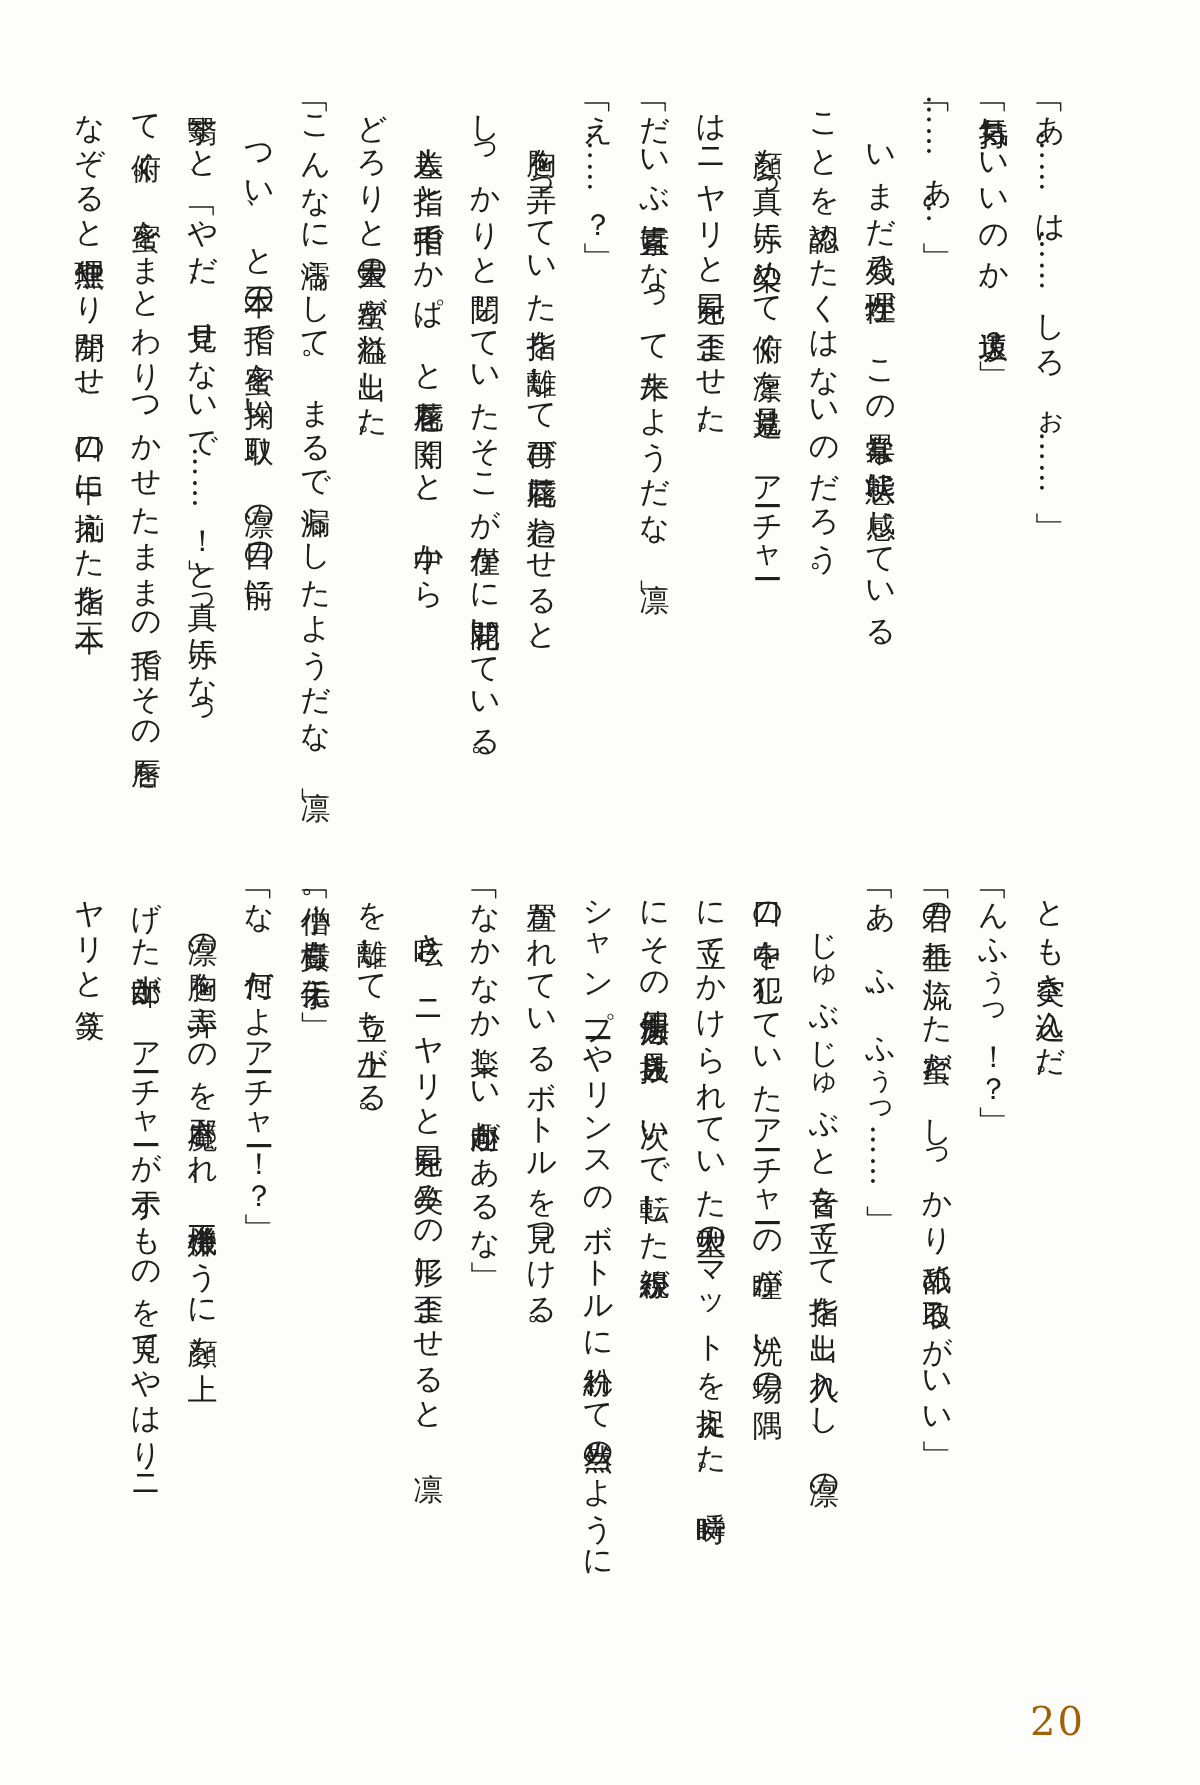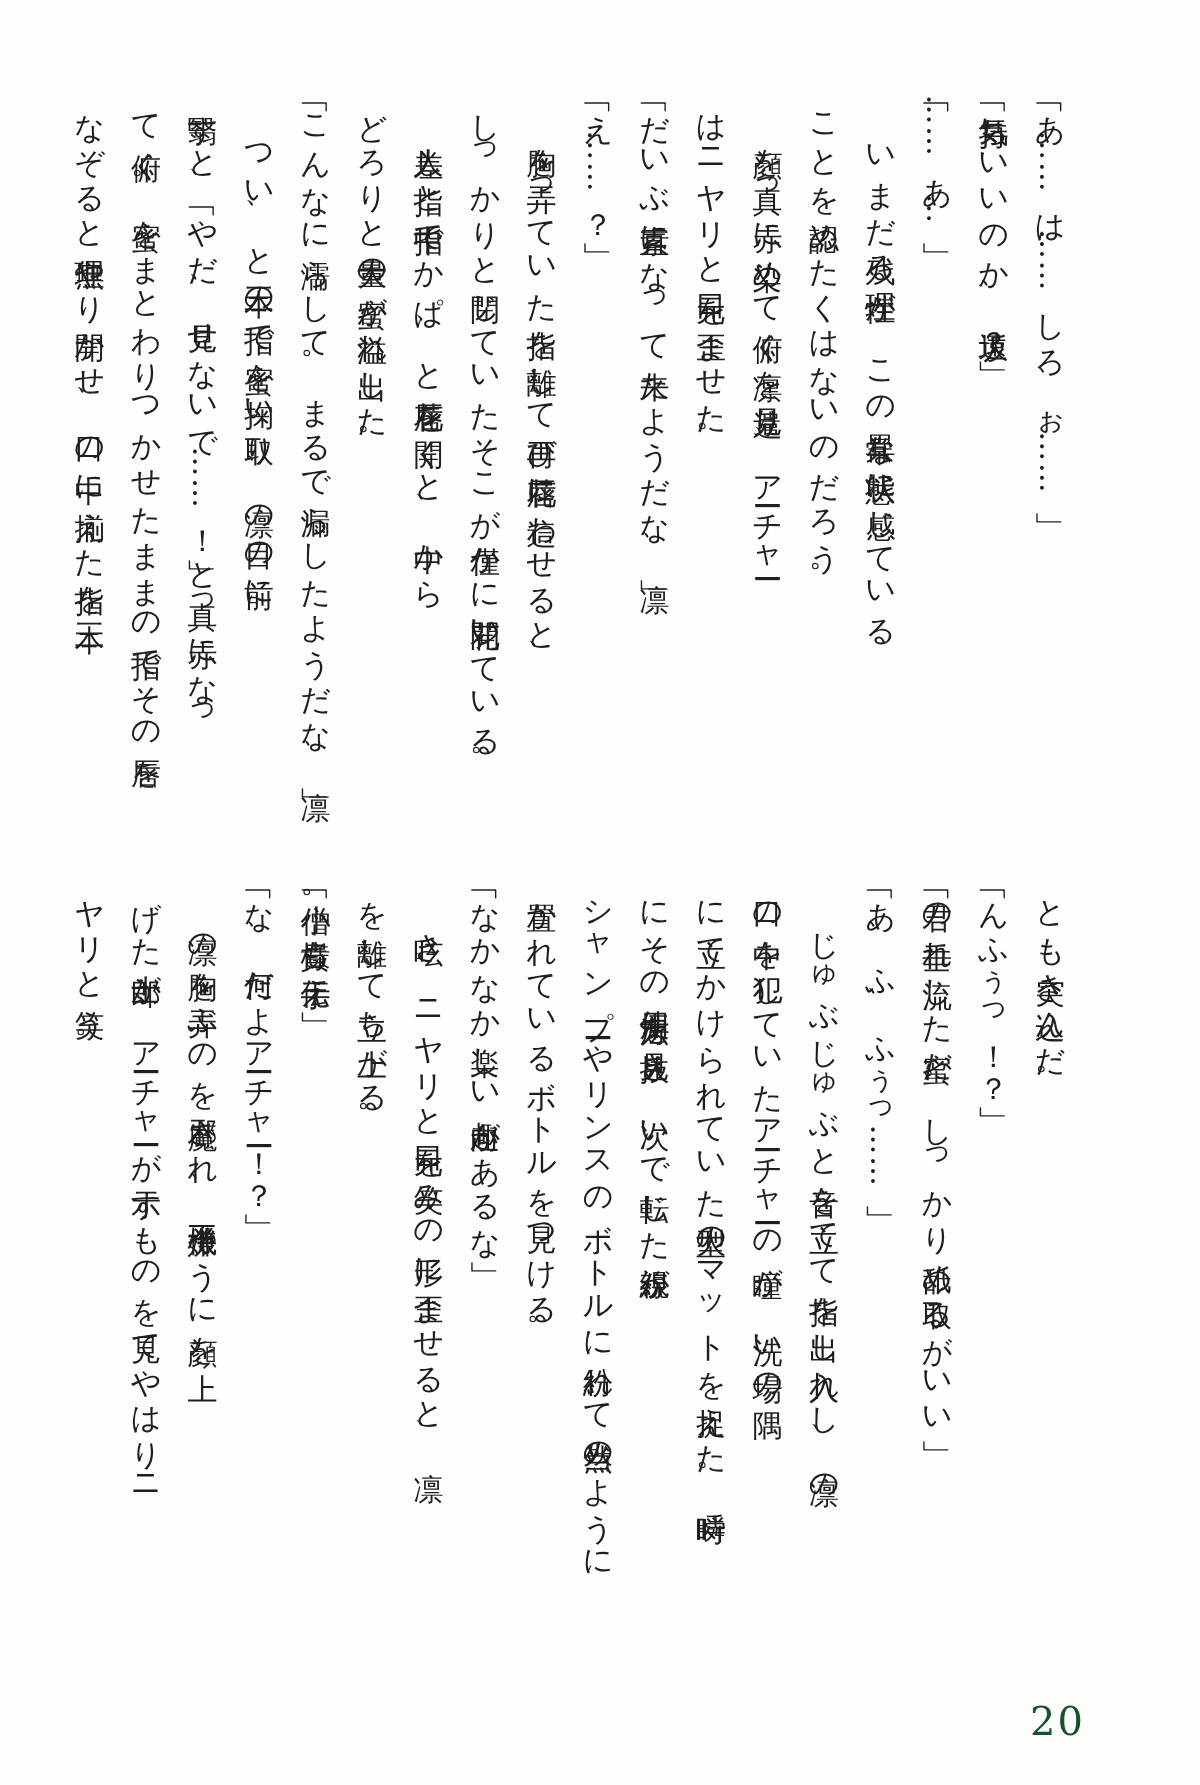--- a/index.html
+++ b/index.html
@@ -39,21 +39,21 @@
   .line.indent {
     text-indent: 31.5px;
   }
   .page-number {
     position: absolute;
     left: 1030px;
     top: 1701px;
     font-size: 40px;
     line-height: 1;
     letter-spacing: 2px;
-    color: #14532d;
+    color: #a16207;
   }
 </style>
 </head>
 <body>
 
 <div class="page">
   <section class="dan dan-upper">
       <div class="line">「あ……は……しろ、ぉ……」</div>
       <div class="line">「気持ちいいのか、遠坂？」</div>
       <div class="line">「……あ…」</div>

